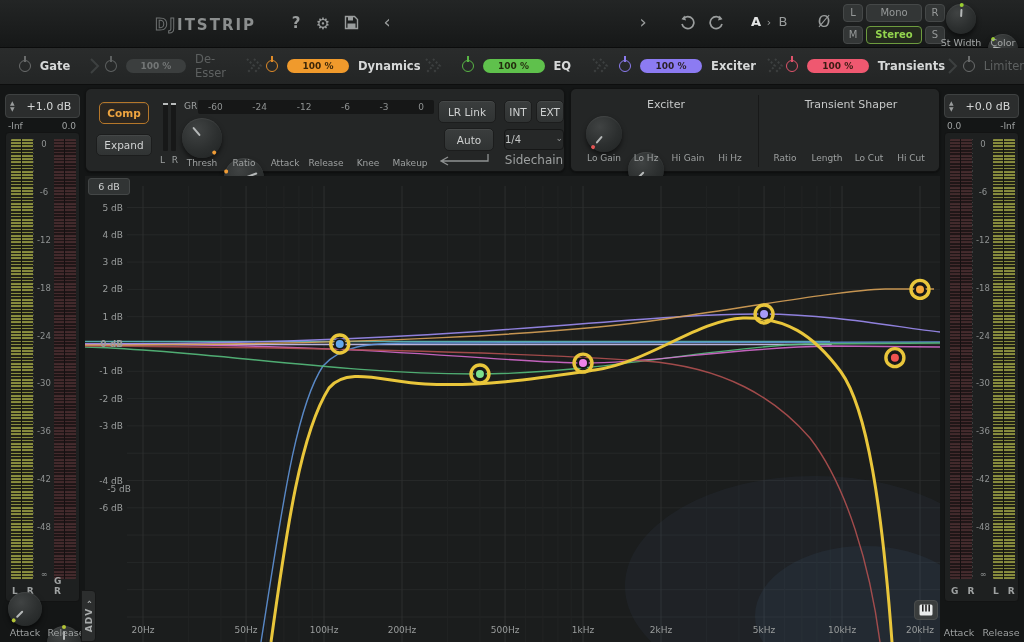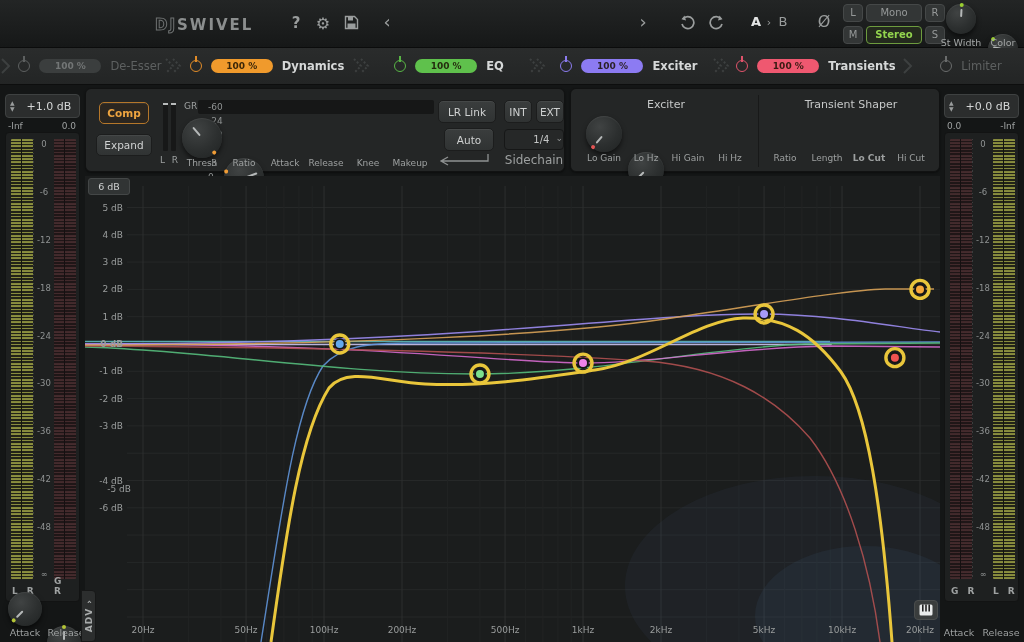--- a/index.html
+++ b/index.html
@@ -53,21 +53,21 @@
 
   
   .panel{position:absolute;background:#242626;border:1px solid #111212;border-radius:6px;
     box-shadow:0 1px 2px rgba(0,0,0,.4);}
   .pbtn{position:absolute;background:linear-gradient(180deg,#3a3d3d,#303333);
     border:1px solid #1c1d1d;border-radius:5px;color:#cfd1d1;font-size:10.5px;
     text-align:center;box-shadow:inset 0 1px 0 rgba(255,255,255,.06);}
   .pbtn.orange{background:#2b2620;border:1px solid #b5772a;color:#eda440;font-weight:bold;}
   .klabel{font-size:9px;color:#9da0a0;text-align:center;}
   .gr-strip{position:absolute;background:#161717;border-radius:2px;display:flex;
-    justify-content:space-between;padding:0 10px;font-size:9px;color:#8f9292;line-height:14px;flex-direction:column;}
+    justify-content:space-between;padding:0 10px;font-size:9px;color:#8f9292;line-height:14px;}
 
   
   .vbox{position:absolute;background:#2b2d2d;border:1px solid #3e4141;border-radius:4px;
     display:flex;align-items:center;}
   .stepper{display:flex;flex-direction:column;font-size:6px;color:#9a9d9d;line-height:6px;padding:0 4px;}
   .vval{flex:1;text-align:center;font-size:11px;color:#d4d6d6;}
   .mpanel{position:absolute;background:#1e2020;border:1px solid #121313;border-radius:4px;}
   .mbar{position:absolute;top:6px;bottom:22px;width:22px;border-radius:1px;}
   .mbar.lit{background:
     linear-gradient(90deg,transparent 0 10px,#13140f 10px 11.5px,transparent 11.5px),
@@ -94,21 +94,21 @@
   #adv-tab{position:absolute;left:81px;top:590px;width:15px;height:52px;background:#2c2e2e;
     border:1px solid #171818;border-radius:0 4px 4px 0;display:flex;align-items:center;justify-content:center;}
   #adv-tab .t{writing-mode:vertical-rl;transform:rotate(180deg);font-size:9px;font-weight:bold;
     color:#a8abab;letter-spacing:1px;}
   .corner-label{position:absolute;font-size:9.5px;color:#9da0a0;text-align:center;}
 </style>
 </head>
 <body>
 
 <div id="topbar">
-  <div class="brand"><span class="dj">DJ</span><span class="sw">SWIVEL</span></div>
+  <div class="brand"><span class="dj">DJ</span><span class="sw">ITSTRIP</span></div>
 
   <div class="tb-icon" style="left:288px;width:16px;font-weight:bold;">?</div>
   <div class="tb-icon" style="left:314px;width:18px;font-size:16px;">⚙</div>
   <div class="tb-icon" style="left:342px;width:18px;top:15px;">
     <svg width="15" height="15" viewBox="0 0 15 15">
         <path d="M1.5 1.5 h9 l3 3 v9 h-12 z" fill="none" stroke="#9a9d9d" stroke-width="1.4"></path>
         <rect x="4" y="1.5" width="5" height="4" fill="#9a9d9d"></rect>
         <rect x="3.5" y="8.5" width="8" height="5" fill="#9a9d9d"></rect>
       </svg>
   </div>
@@ -146,20 +146,24 @@
     </div>
   <div class="hknob-label" style="left:937px;">St Width</div>
   <div class="knob abs" style="left:988px;top:4px;width:30px;height:30px;--a:-80deg;--d:-45deg;--c:#9acd32;">
       <div class="kptr"></div>
       <div class="kdot"></div>
     </div>
   <div class="hknob-label" style="left:979px;">Color</div>
 </div>
 
 <div id="modstrip">
+  <div class="mod" style="width:94px;">
+    <span class="pwr" style="color:#6a6c6c;"></span>
+    <span class="mod-name">Gate</span>
+  </div>
   <span class="sep">
       <svg width="16" height="18">
         <path d="M2 2 L9 9 L2 16" stroke="#3d4040" stroke-width="2" fill="none"></path>
       </svg>
     </span>
   <div class="mod" style="width:148px;">
     <span class="pwr" style="color:#5d6060;"></span>
     <span class="badge gray">100 %</span>
     <span class="mod-name dim">De-Esser</span>
   </div>
@@ -262,21 +266,21 @@
   <div class="klabel abs" style="left:134px;top:69px;width:48px;">Ratio</div>
   <div class="klabel abs" style="left:175px;top:69px;width:48px;">Attack</div>
   <div class="klabel abs" style="left:216px;top:69px;width:48px;">Release</div>
   <div class="klabel abs" style="left:258px;top:69px;width:48px;">Knee</div>
   <div class="klabel abs" style="left:300px;top:69px;width:48px;">Makeup</div>
 
   <div class="pbtn" style="left:352px;top:11px;width:58px;height:23px;line-height:22px;">LR Link</div>
   <div class="pbtn" style="left:418px;top:11px;width:28px;height:23px;line-height:22px;">INT</div>
   <div class="pbtn" style="left:450px;top:11px;width:28px;height:23px;line-height:22px;">EXT</div>
   <div class="pbtn" style="left:358px;top:39px;width:50px;height:23px;line-height:22px;">Auto</div>
-  <div class="abs" style="left:418px;top:40px;width:60px;height:21px;background:#262828;border:1px solid #161717;border-radius:4px;display:flex;align-items:center;justify-content:flex-end;gap:6px;font-size:10px;color:#c5c7c7;">
+  <div class="abs" style="left:418px;top:40px;width:60px;height:21px;background:#262828;border:1px solid #161717;border-radius:4px;display:flex;align-items:center;justify-content:space-between;gap:6px;font-size:10px;color:#c5c7c7;">
     <span>1/4</span>
     <span style="font-size:9px;color:#8f9292;margin-top:-3px;">⌄</span>
   </div>
   <svg class="abs" style="left:348px;top:63px;" width="58" height="14">
     <path d="M54 2 V9 H8 M14 5 L7 9 L14 13" stroke="#8f9292" stroke-width="1.3" fill="none"></path>
   </svg>
   <div class="klabel abs" style="left:415px;top:64px;width:66px;font-size:12px;">Sidechain</div>
 </div>
 
 <div class="panel" style="left:570px;top:88px;width:370px;height:84px;">
@@ -316,21 +320,21 @@
   <div class="knob abs" style="left:280px;top:27px;width:36px;height:36px;--a:-75deg;--d:-75deg;--c:#e25454;">
       <div class="kptr"></div>
       <div class="kdot"></div>
     </div>
   <div class="knob abs" style="left:322px;top:27px;width:36px;height:36px;--a:75deg;--d:75deg;--c:#e25454;">
       <div class="kptr"></div>
       <div class="kdot"></div>
     </div>
   <div class="klabel abs" style="left:190px;top:64px;width:48px;">Ratio</div>
   <div class="klabel abs" style="left:232px;top:64px;width:48px;">Length</div>
-  <div class="klabel abs" style="left:274px;top:64px;width:48px;font-weight:bold;">Lo Cut</div>
+  <div class="klabel abs" style="left:274px;top:64px;width:48px;">Lo Cut</div>
   <div class="klabel abs" style="left:316px;top:64px;width:48px;">Hi Cut</div>
 </div>
 
 <div>
   <div class="vbox" style="left:5px;top:94px;width:75px;height:24px;">
     <span class="stepper">
         <span>▲</span>
         <span>▼</span>
       </span>
     <span class="vval">+1.0 dB</span>

